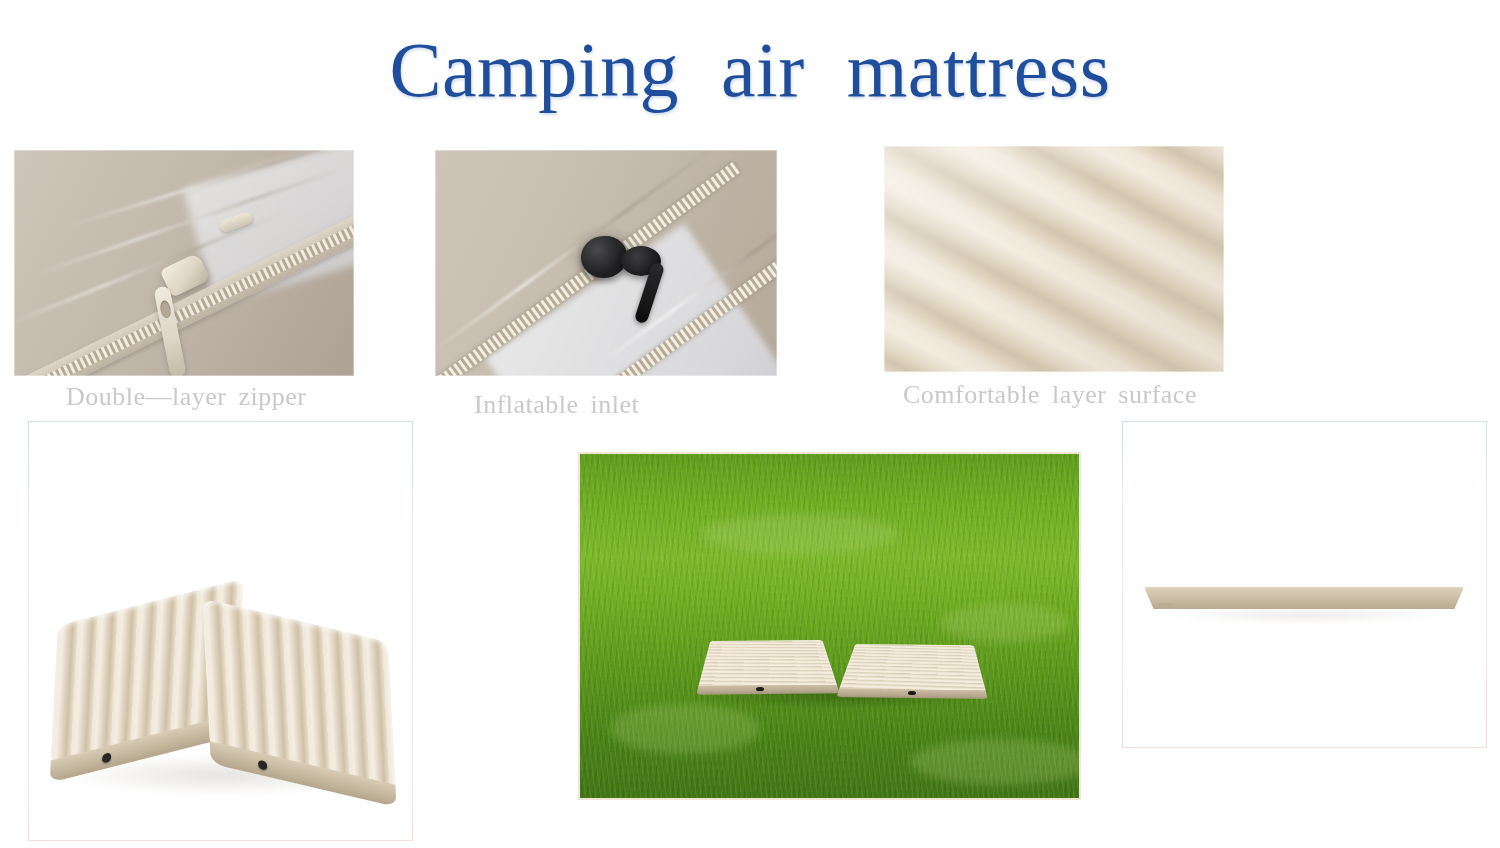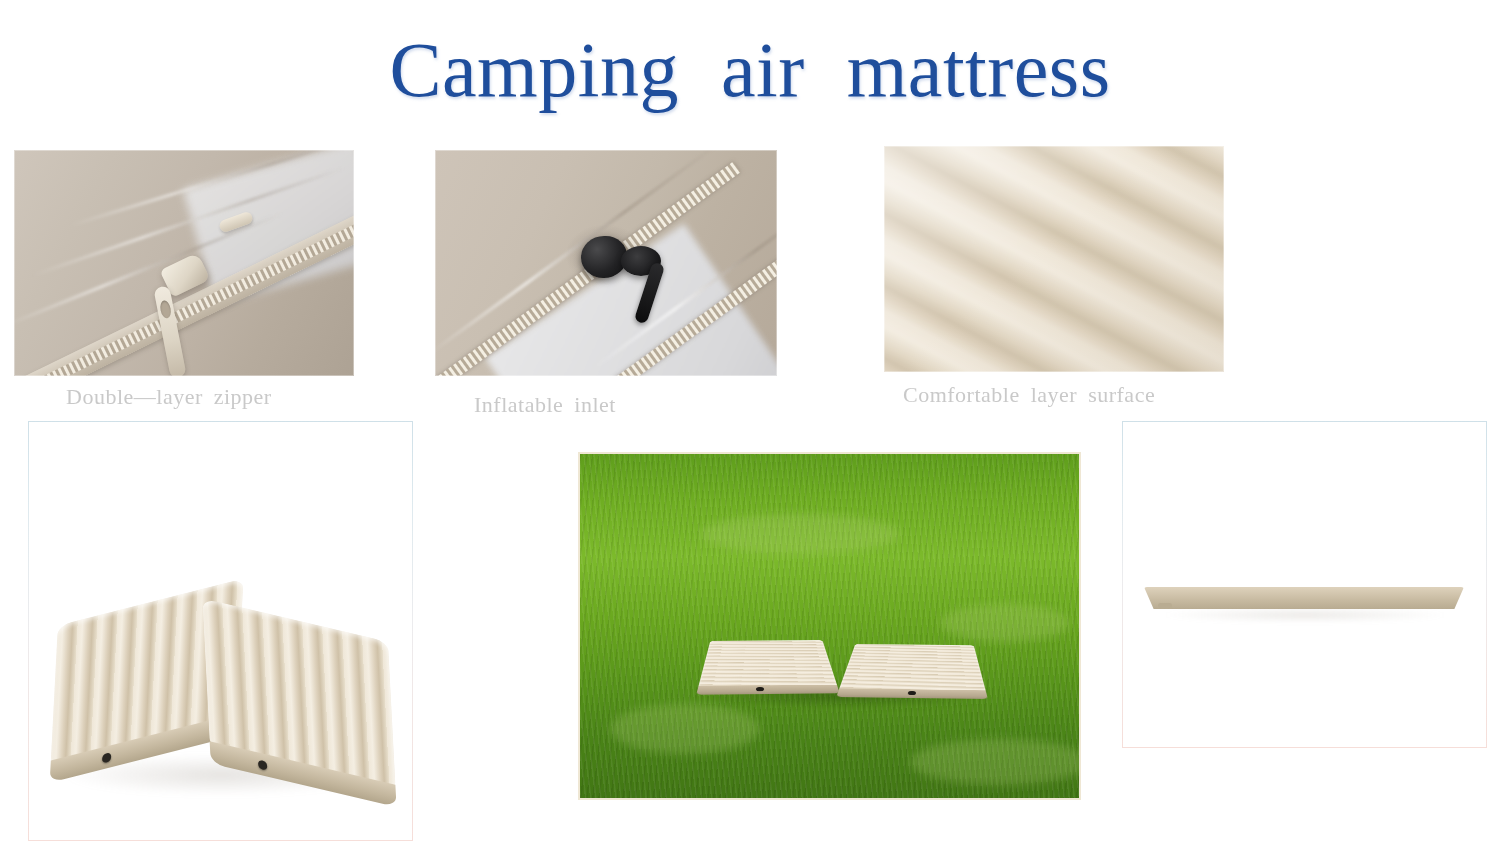--- a/index.html
+++ b/index.html
@@ -234,21 +234,21 @@
   }
   .suede-sheen {
     position:absolute; inset:0;
     background: linear-gradient(140deg, rgba(255,255,255,.45) 0%, rgba(255,255,255,0) 45%, rgba(180,165,140,.18) 100%);
   }
 
   
   .caption {
     position: absolute;
     font-family: "Liberation Serif", "DejaVu Serif", serif;
-    font-size: 22px;
+    font-size: 26px;
     line-height: 30px;
     color: #c9c9c9;
     letter-spacing: 0.5px;
     word-spacing: 5px;
     white-space: nowrap;
   }
   #caption-zipper { left: 66px;  top: 382px; }
   #caption-inlet  { left: 474px; top: 390px; text-align: right; }
   #caption-suede  { left: 903px; top: 380px; }
 

